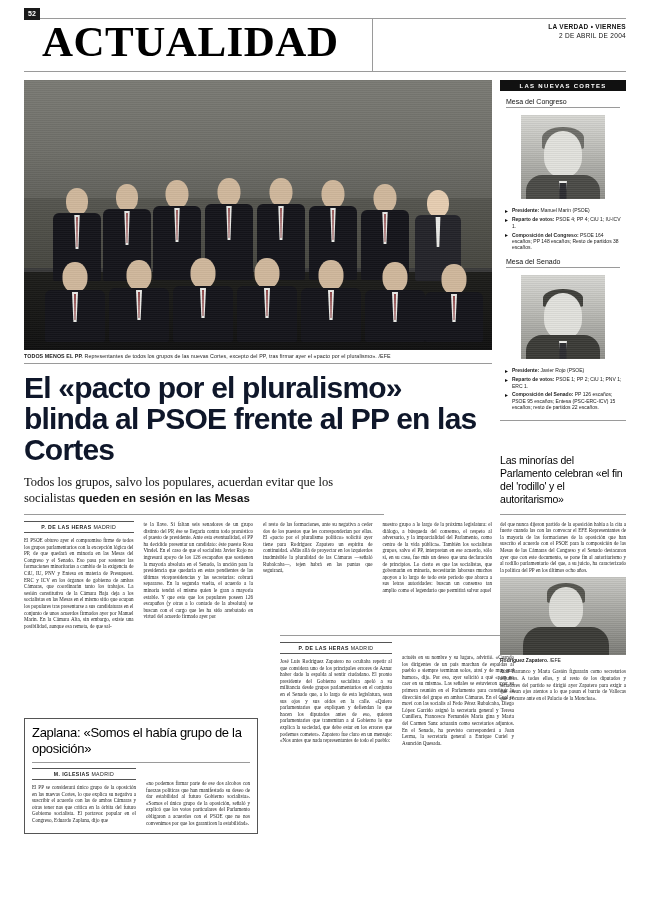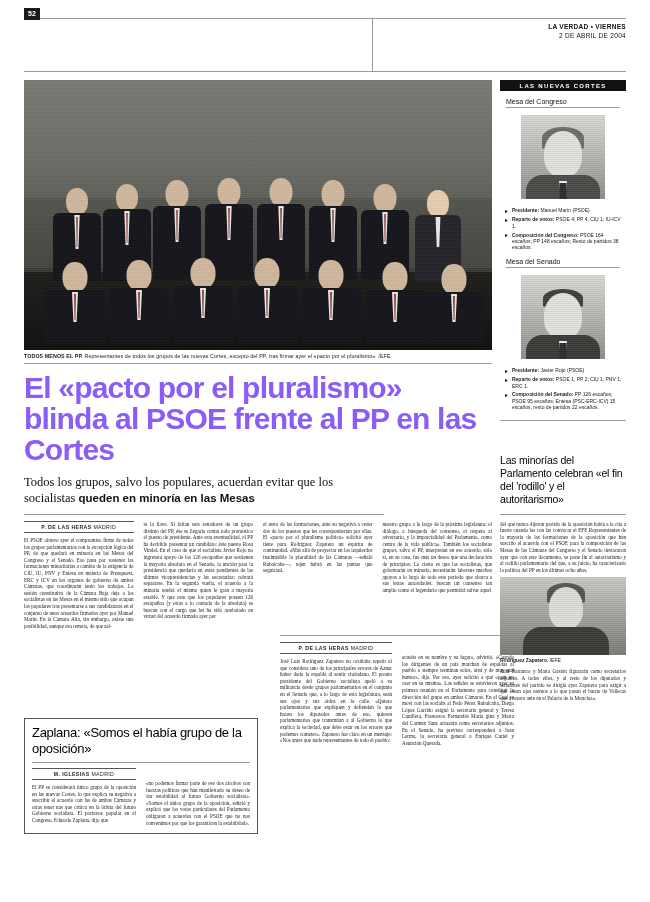--- a/index.html
+++ b/index.html
@@ -77,21 +77,21 @@
     color:#1a1a1a; letter-spacing:0.1px;
   }
   .photo-caption b { font-weight:bold; }
   .cap-rule { width:468px; height:1px; background:#9a9a9a; margin-top:3px; }
 
   
   .headline {
     width:468px; margin-top:8px;
     font-family:"Liberation Sans", sans-serif;
     font-weight:bold; font-size:30px; line-height:31px;
-    letter-spacing:-0.8px; color:#8b5cf6;
+    letter-spacing:-0.8px; color:#0f172a;
   }
   .subhead {
     width:360px; margin-top:10px;
     font-family:"Liberation Serif", serif; font-size:12.5px; line-height:15.5px; color:#111;
   }
   .subhead b { font-family:"Liberation Sans", sans-serif; font-weight:bold; font-size:11.5px; }
   .sub-rule { width:360px; height:1px; background:#9a9a9a; margin-top:8px; }
 
   
   .cols { display:flex; gap:10px; width:468px; margin-top:6px; }
@@ -188,20 +188,21 @@
   .bcol { width:112px; }
 </style>
 </head>
 <body>
 
 <div class="page">
 
   <div class="masthead">
     <div class="masthead-rule-top"></div>
     <div class="folio">52</div>
+    <div class="section-title">ACTUALIDAD</div>
     <div class="masthead-vrule"></div>
     <div class="masthead-meta">
       <div class="l1">LA VERDAD • VIERNES</div>
       <div class="l2">2 DE ABRIL DE 2004</div>
     </div>
     <div class="masthead-rule-bot"></div>
   </div>
 
   <div class="body-area">
 
@@ -308,21 +309,21 @@
       </div>
 
       <div class="photo-caption">
         <b>TODOS MENOS EL PP.</b><span> Representantes de todos los grupos de las nuevas Cortes, excepto del PP, tras firmar ayer el «pacto por el pluralismo». /EFE</span>
       </div>
       <div class="cap-rule"></div>
 
       <div class="headline">El «pacto por el pluralismo» blinda al PSOE frente al PP en las Cortes</div>
 
       <div class="subhead">
-        <span>Todos los grupos, salvo los populares, acuerdan evitar que los socialistas </span><b>queden en minoría en las Mesas</b>
+        <span>Todos los grupos, salvo los populares, acuerdan evitar que los socialistas </span><b>queden en sesión en las Mesas</b>
       </div>
       <div class="sub-rule"></div>
 
       <div class="cols">
         <div class="col">
           <div class="byline">
             <b>P. DE LAS HERAS</b><span> MADRID</span>
           </div>
           <div class="bodytext">El PSOE obtuvo ayer el compromiso firme de todos los grupos parlamentarios con la excepción lógica del PP, de que quedará en minoría en las Mesas del Congreso y el Senado. Eso pasa por sostener las formaciones minoritarias a cambio de la exigencia de CiU, IU, PNV y Entesa en materia de Presupuest. ERC y ICV en los órganos de gobierno de ambas Cámaras, que coordinarán tanto los trabajos. La sesión constitutiva de la Cámara Baja deja a los socialistas en las Mesas en el mismo sitio que ocupan los populares tras presentarse a sus candidaturas en el conjunto de unos acuerdos firmados ayer por Manuel Marín. En la Cámara Alta, sin embargo, existe una posibilidad, aunque esa remota, de que sal-</div>
         </div>

